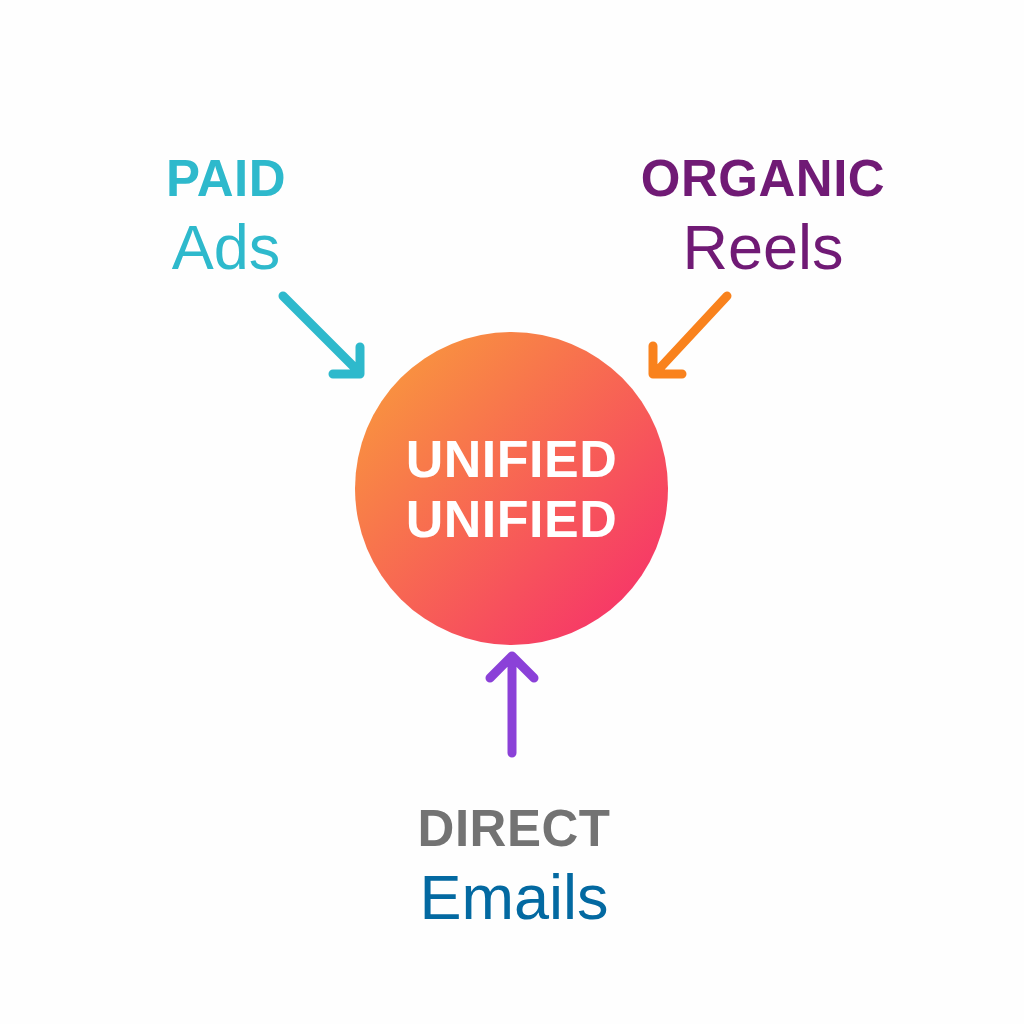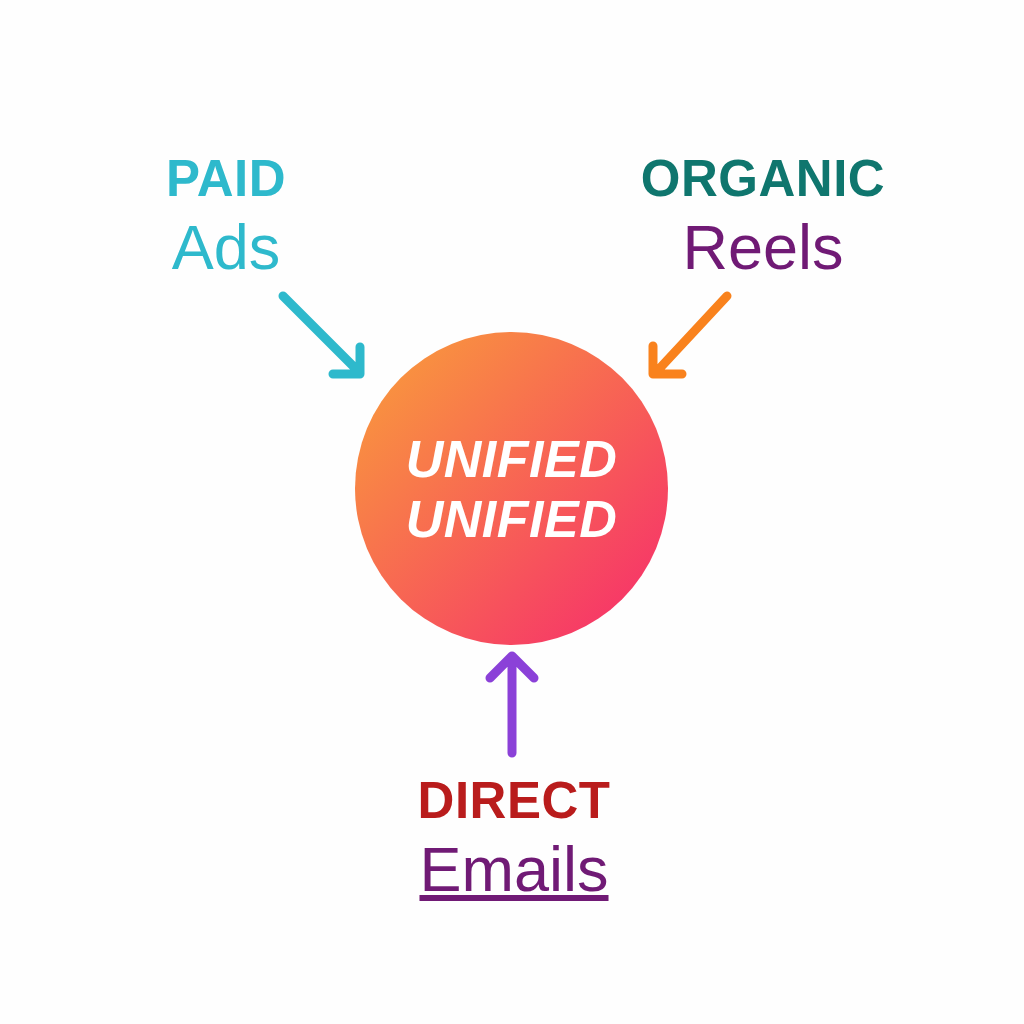--- a/index.html
+++ b/index.html
@@ -72,35 +72,35 @@
 <body>
 
 <div class="canvas">
 
   <div class="label-group group-paid">
     <div class="label-title" style="color: rgb(46, 185, 204);">PAID</div>
     <div class="label-sub" style="color: rgb(46, 185, 204);">Ads</div>
   </div>
 
   <div class="label-group group-organic">
-    <div class="label-title" style="color: #0f766e;">ORGANIC</div>
+    <div class="label-title" style="color: #701a75;">ORGANIC</div>
     <div class="label-sub" style="color: #701a75;">Reels</div>
   </div>
 
   <div class="label-group group-direct">
-    <div class="label-title" style="color: #b91c1c;">DIRECT</div>
-    <div class="label-sub" style="color: #701a75; text-decoration: underline;">Emails</div>
+    <div class="label-title" style="color: #737373; margin-top: 28px;">DIRECT</div>
+    <div class="label-sub" style="color: #0369a1;">Emails</div>
   </div>
 
   <svg class="arrows" width="1024" height="1024" viewBox="0 0 1024 1024">
     <path d="M283 296 L355 368 M333 374 L360 374 L360 347" stroke="#2eb9cc"></path>
     <path d="M727 296 L660 368 M653 346 L653 374 L682 374" stroke="#f9821d"></path>
     <path d="M512 753 L512 661 M490 678 L512 656 L534 678" stroke="#8b41d8"></path>
   </svg>
 
-  <div class="circle" style="background: linear-gradient(135deg, rgb(249, 161, 57) 0%, rgb(246, 41, 110) 100%); font-style: italic;">
+  <div class="circle" style="background: linear-gradient(135deg, rgb(249, 161, 57) 0%, rgb(246, 41, 110) 100%);">
     <div class="circle-label" style="color: rgb(255, 255, 255);">
       <span>UNIFIED</span><br>
       <span>UNIFIED</span>
     </div>
   </div>
 
 </div>
 
 </body></html>

